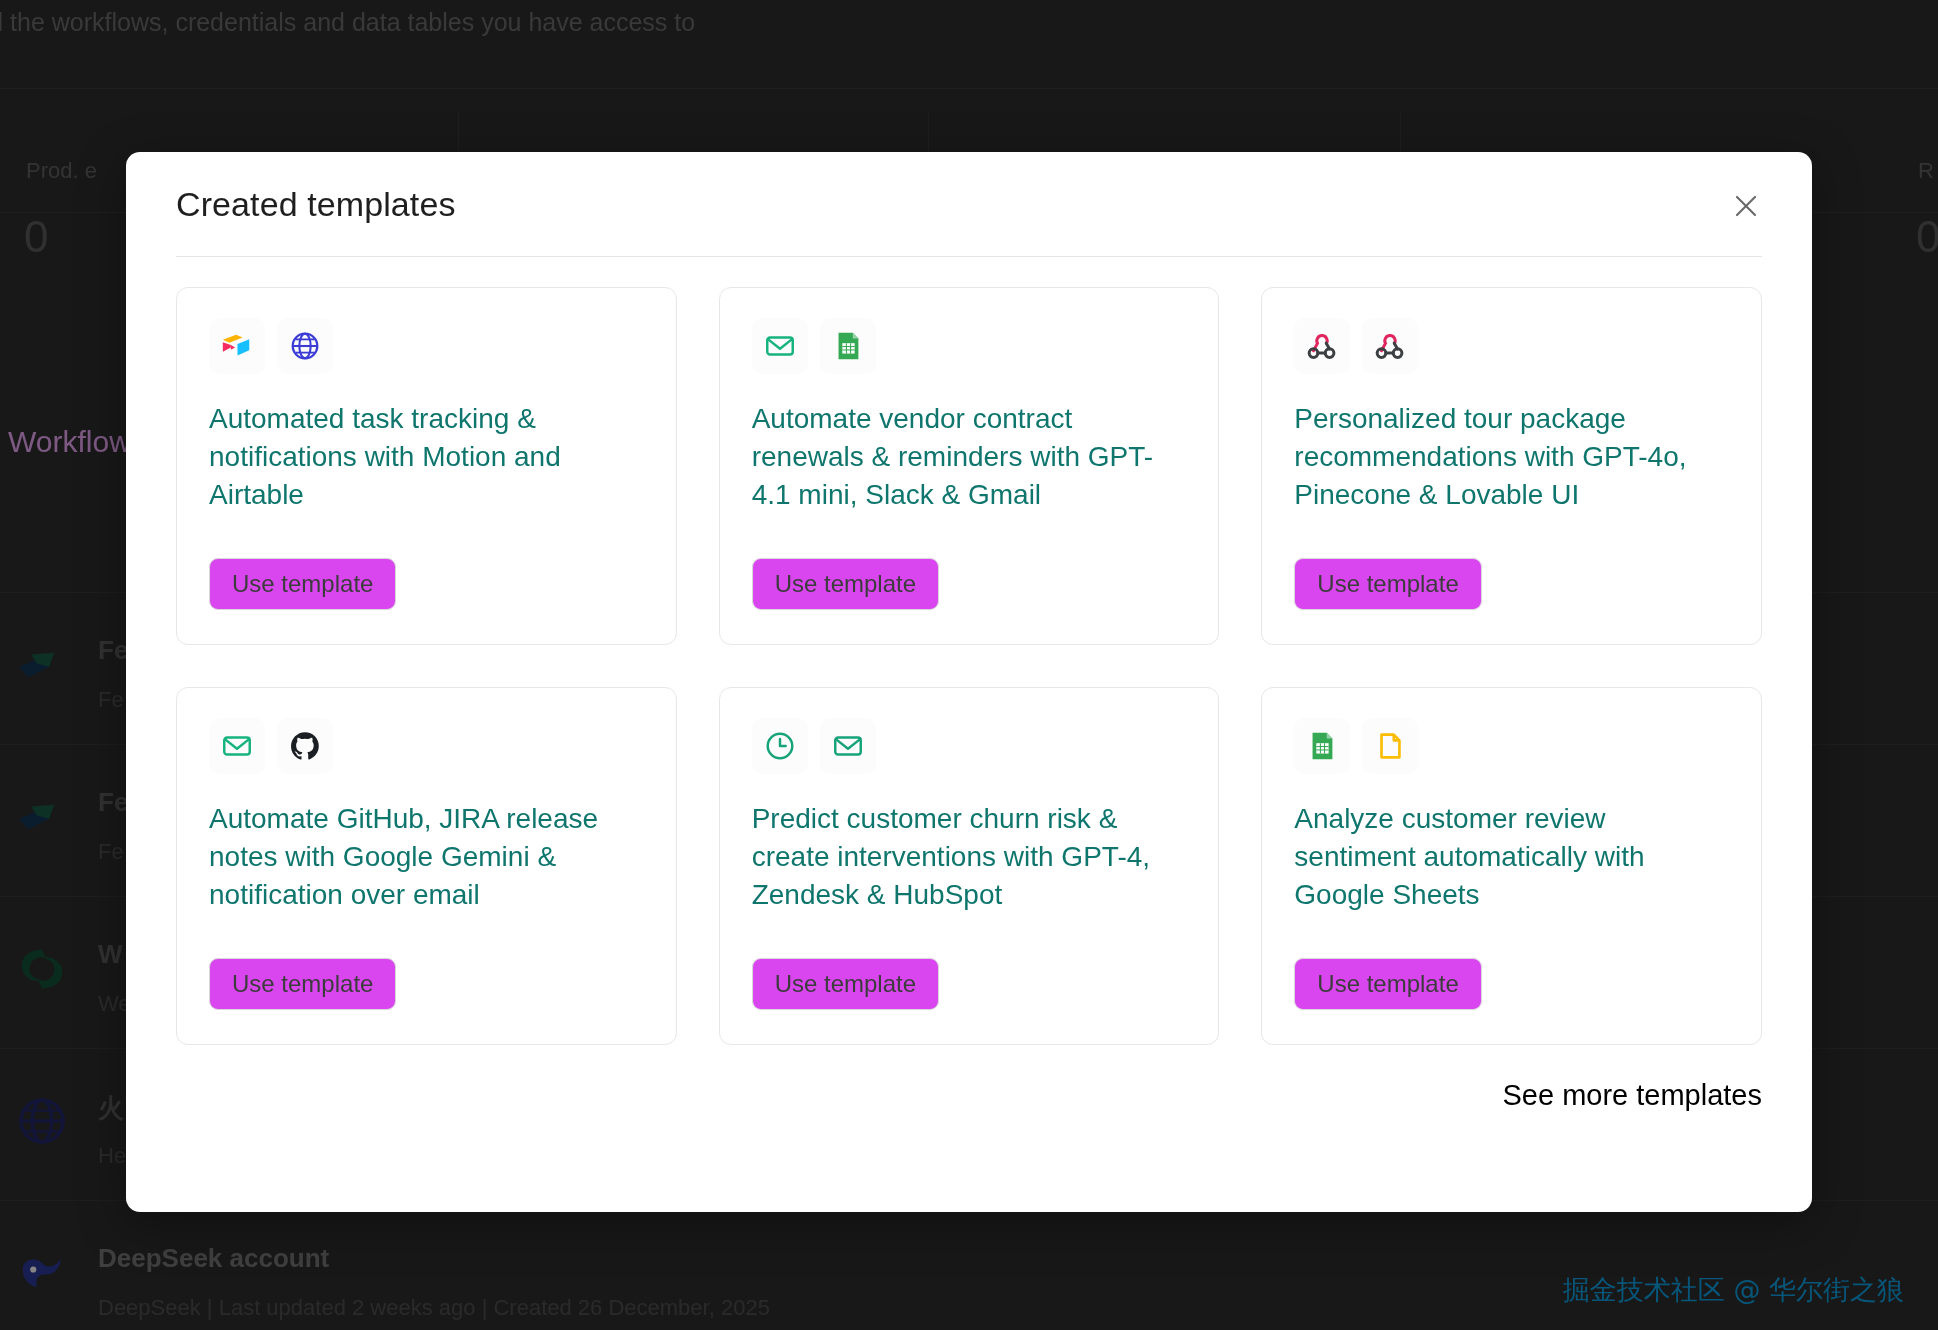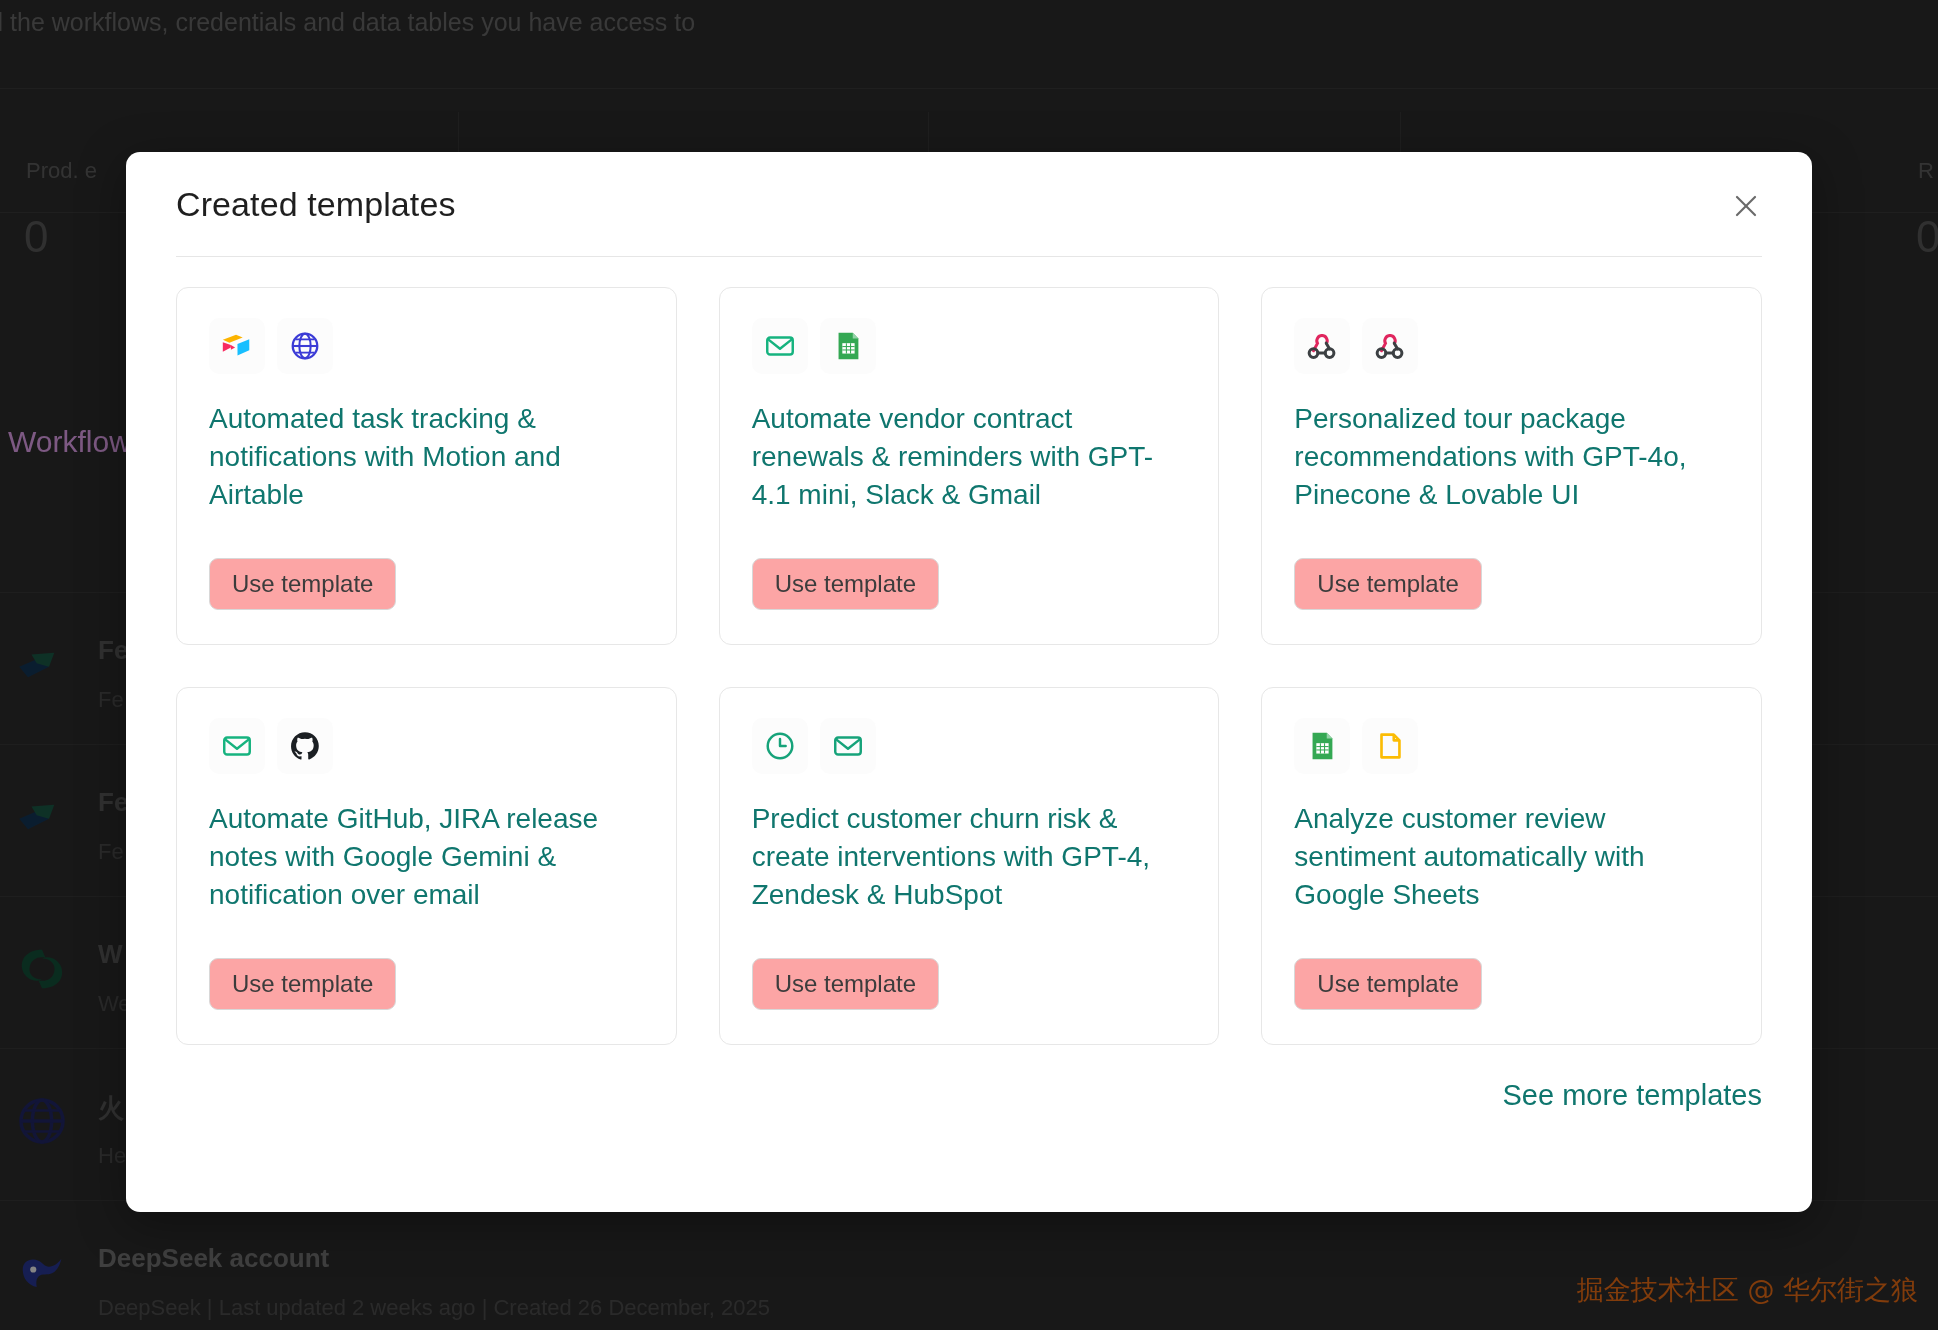--- a/index.html
+++ b/index.html
@@ -50,22 +50,22 @@
   .bg-row .r-sub {
     position:absolute; left:98px; top:94px;
     font-size:22px; color:#525252; white-space:nowrap;
   }
   .bg-pill {
     position:absolute; right:420px; top:508px;
     width:120px; height:44px; border:1px solid #454545; border-radius:8px;
     color:#555; font-size:24px; text-align:center; line-height:40px;
   }
   .watermark {
-    position:absolute; right:20px; bottom:22px;
-    font-size:27px; color:#f97316; white-space:nowrap;
+    position:absolute; right:34px; bottom:22px;
+    font-size:27px; color:#0ea5e9; white-space:nowrap;
     font-family:"DejaVu Sans", sans-serif;
     margin-left:48px;
   }
 
   
   #overlay {
     position:absolute; inset:0;
     background:rgba(0,0,0,0.48);
   }
   #modal {
@@ -123,34 +123,34 @@
   .card-title {
     font-size:28px; line-height:1.36;
     color:#0f766e; font-weight:400;
     margin-bottom:30px;
     flex:1 1 auto;
   }
   .use-btn {
     align-self:flex-start;
     border:1px solid #d8d8d8;
     border-radius:9px;
-    background:#fca5a5;
+    background:#d946ef;
     color:#3c3c3c;
     font-size:24px;
     font-family:"Liberation Sans", sans-serif;
     padding:11px 22px;
     cursor:pointer;
   }
   .modal-foot {
     display:flex; justify-content:flex-end;
     padding-top:34px;
   }
   .see-more {
     font-size:29px;
-    color:#0f766e;
+    color:#000000;
     text-decoration:none;
     cursor:pointer;
   }
 </style>
 </head>
 <body>
 
 <div id="backdrop">
 
   <div class="bg-subtitle">ll the workflows, credentials and data tables you have access to</div>

